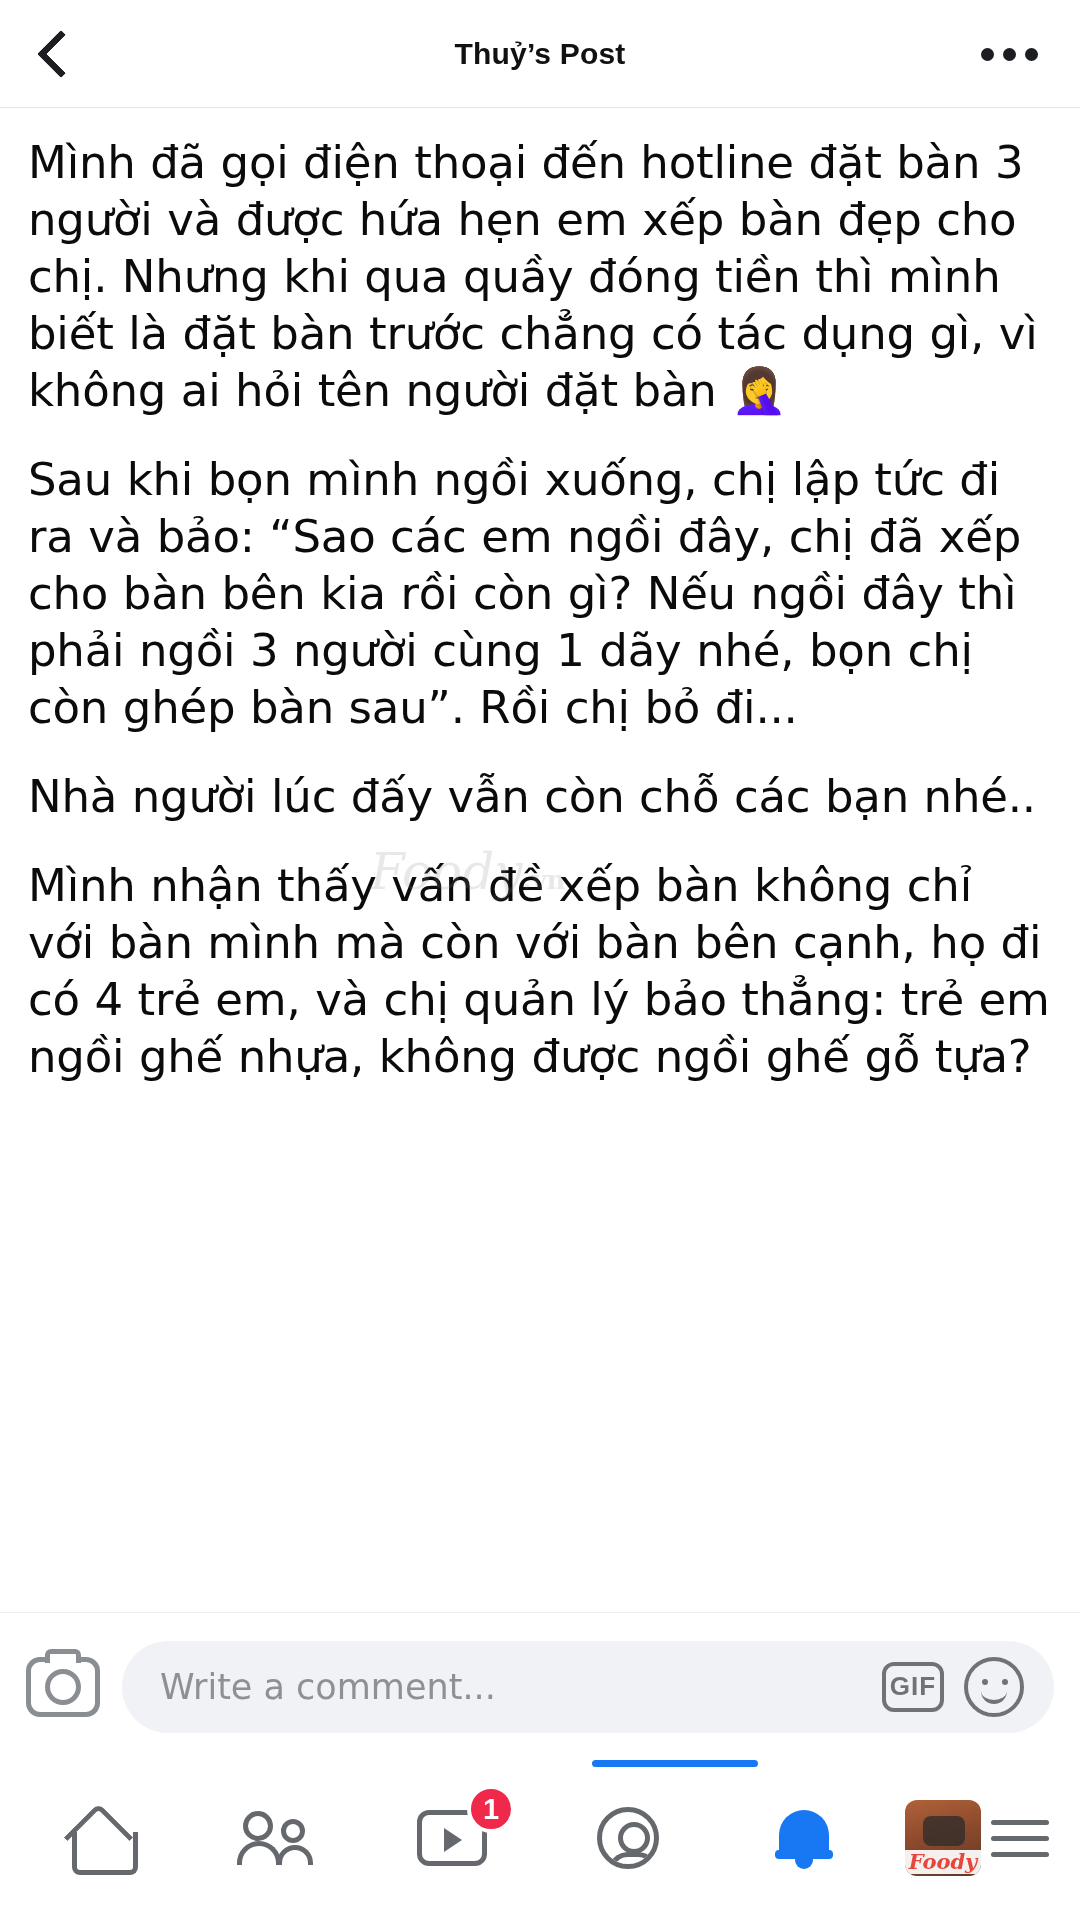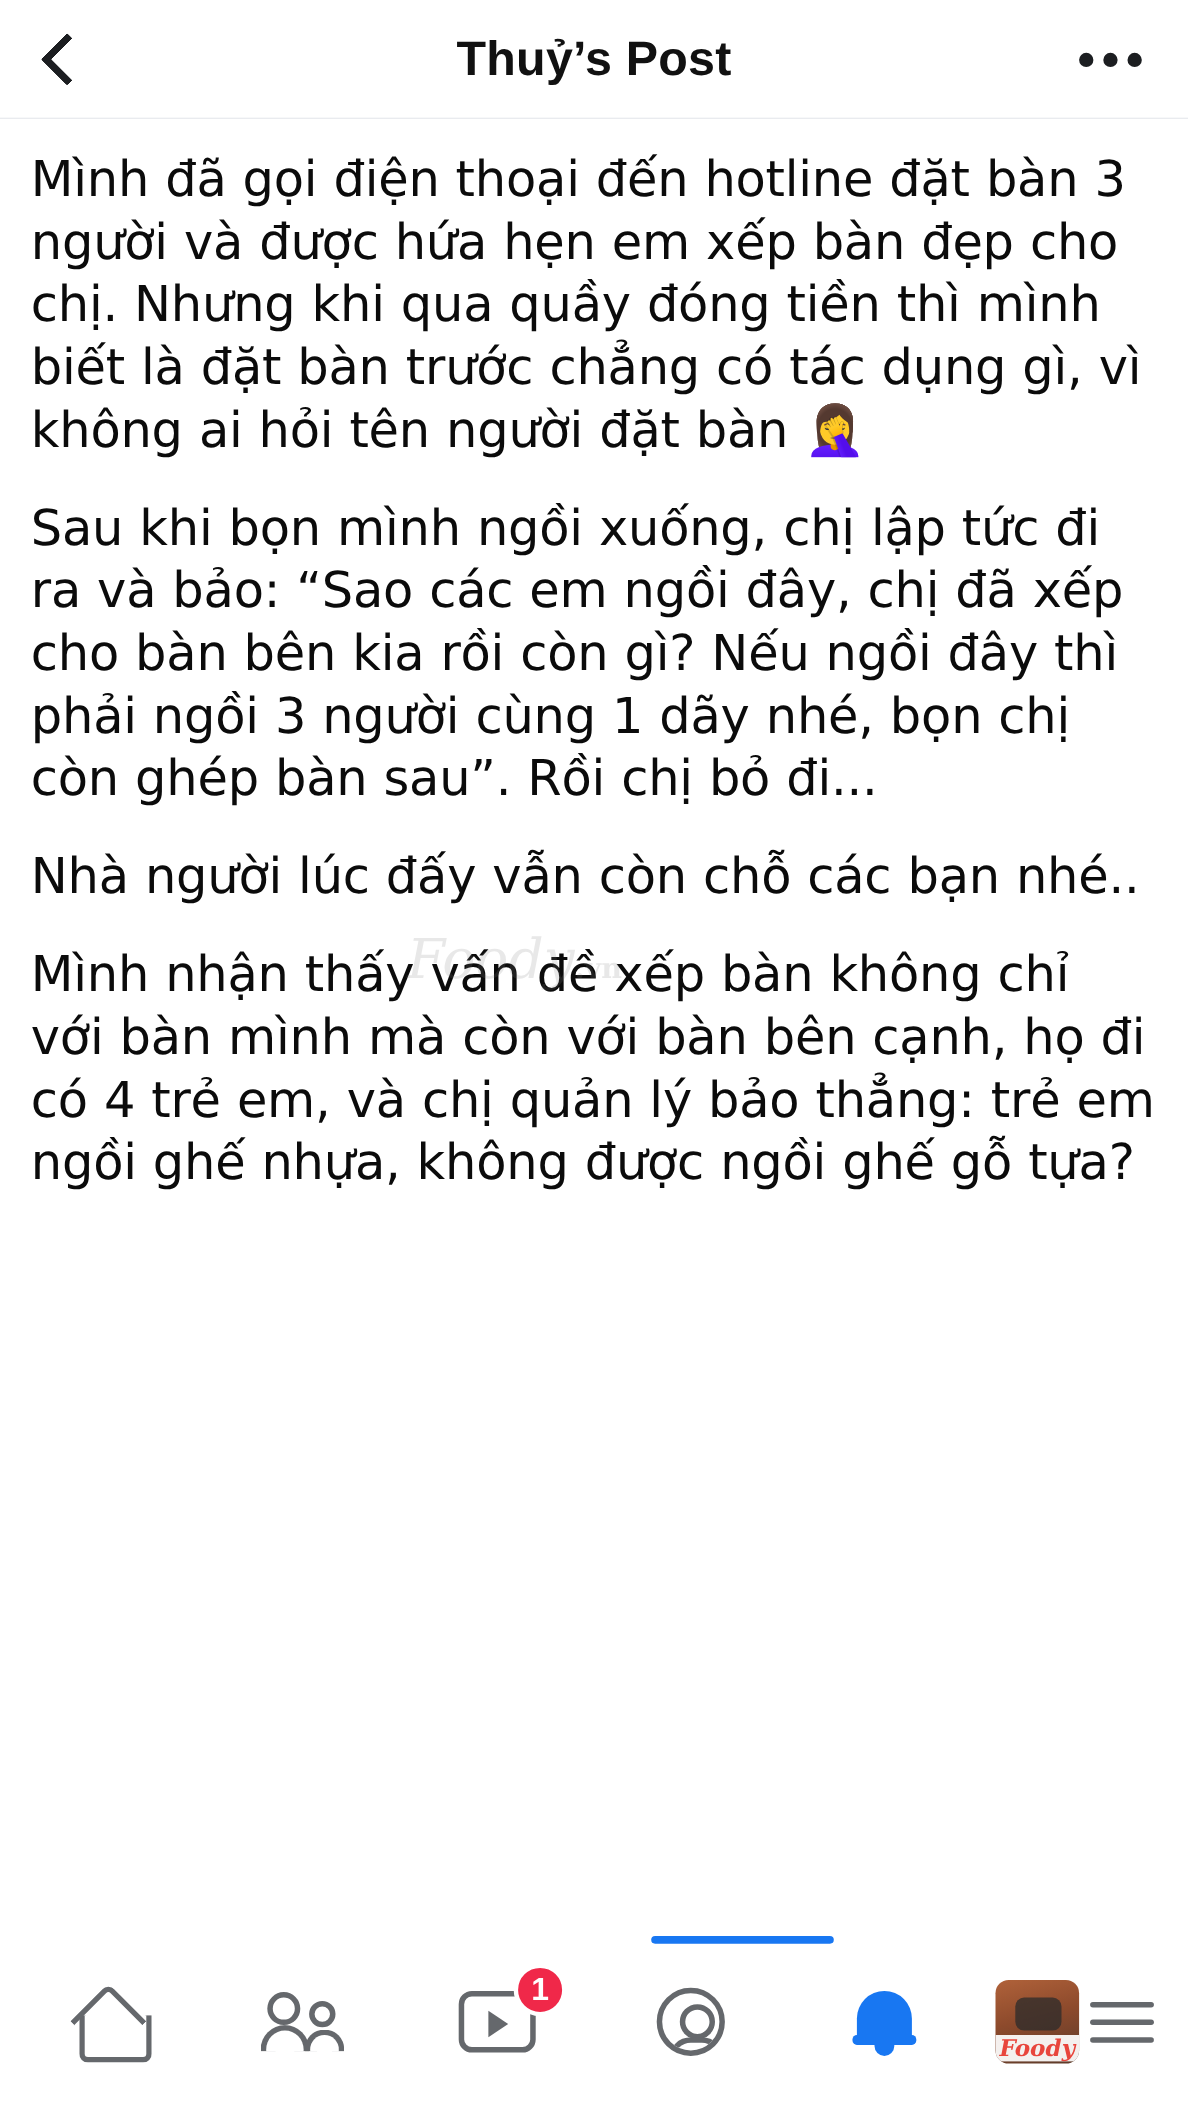--- a/index.html
+++ b/index.html
@@ -42,21 +42,21 @@
     border-left: 7px solid #1c1e21;
     border-bottom: 7px solid #1c1e21;
     transform: rotate(45deg);
     border-radius: 2px;
     margin-left: 12px;
   }
   .header-title {
     position: absolute;
     left: 0; right: 0;
     text-align: center;
-    font-size: 44px;
+    font-size: 30px;
     font-weight: bold;
     color: #111;
     letter-spacing: .2px;
   }
   .more-btn {
     position: absolute;
     right: 26px;
     top: 0;
     height: 108px;
     width: 90px;
@@ -427,20 +427,28 @@
     <p class="para">Sau khi bọn mình ngồi xuống, chị lập tức đi ra và bảo: “Sao các em ngồi đây, chị đã xếp cho bàn bên kia rồi còn gì? Nếu ngồi đây thì phải ngồi 3 người cùng 1 dãy nhé, bọn chị còn ghép bàn sau”. Rồi chị bỏ đi...</p>
     <p class="para">Nhà người lúc đấy vẫn còn chỗ các bạn nhé..</p>
     <p class="para">Mình nhận thấy vấn đề xếp bàn không chỉ với bàn mình mà còn với bàn bên cạnh, họ đi có 4 trẻ em, và chị quản lý bảo thẳng: trẻ em ngồi ghế nhựa, không được ngồi ghế gỗ tựa?</p>
 
     <div class="watermark">
       <span>Foody</span><span class="vn">.vn</span>
     </div>
     <div class="fade"></div>
   </div>
 
+  <div class="comment-bar">
+    <div class="camera-icon"></div>
+    <div class="comment-input-wrap">
+      <div class="comment-placeholder">Write a comment...</div>
+      <div class="gif-icon">GIF</div>
+      <div class="smile-icon"></div>
+    </div>
+  </div>
 
   <div class="tab-indicator-row">
     <div class="tab-indicator"></div>
   </div>
 
   <div class="bottom-nav">
     <div class="nav-item">
       <div class="ic-home"></div>
     </div>
     <div class="nav-item">

